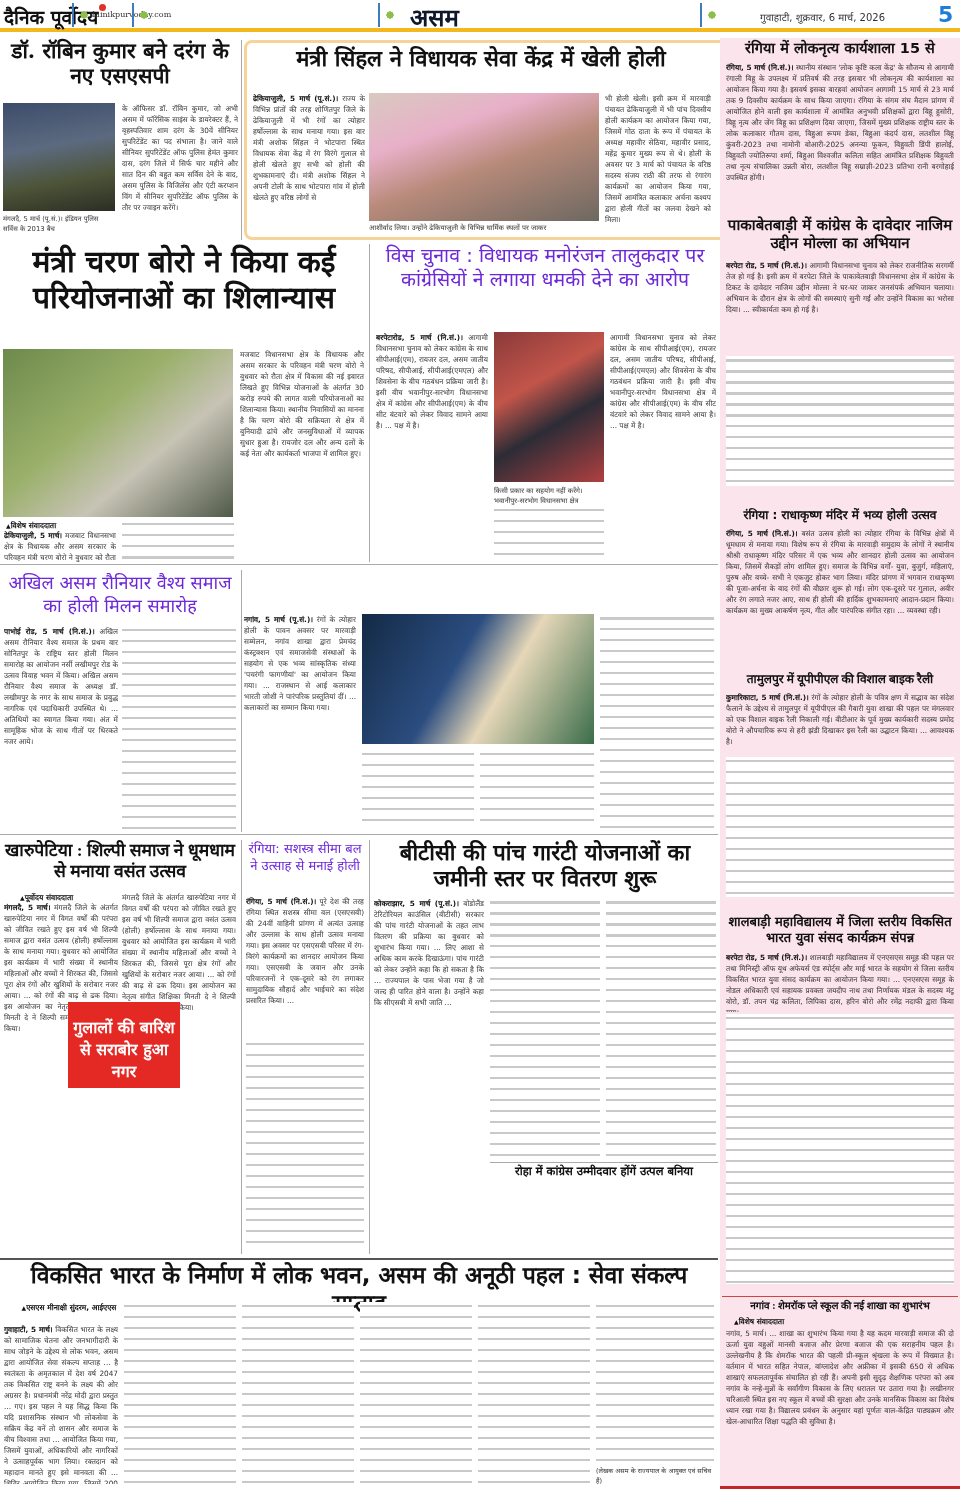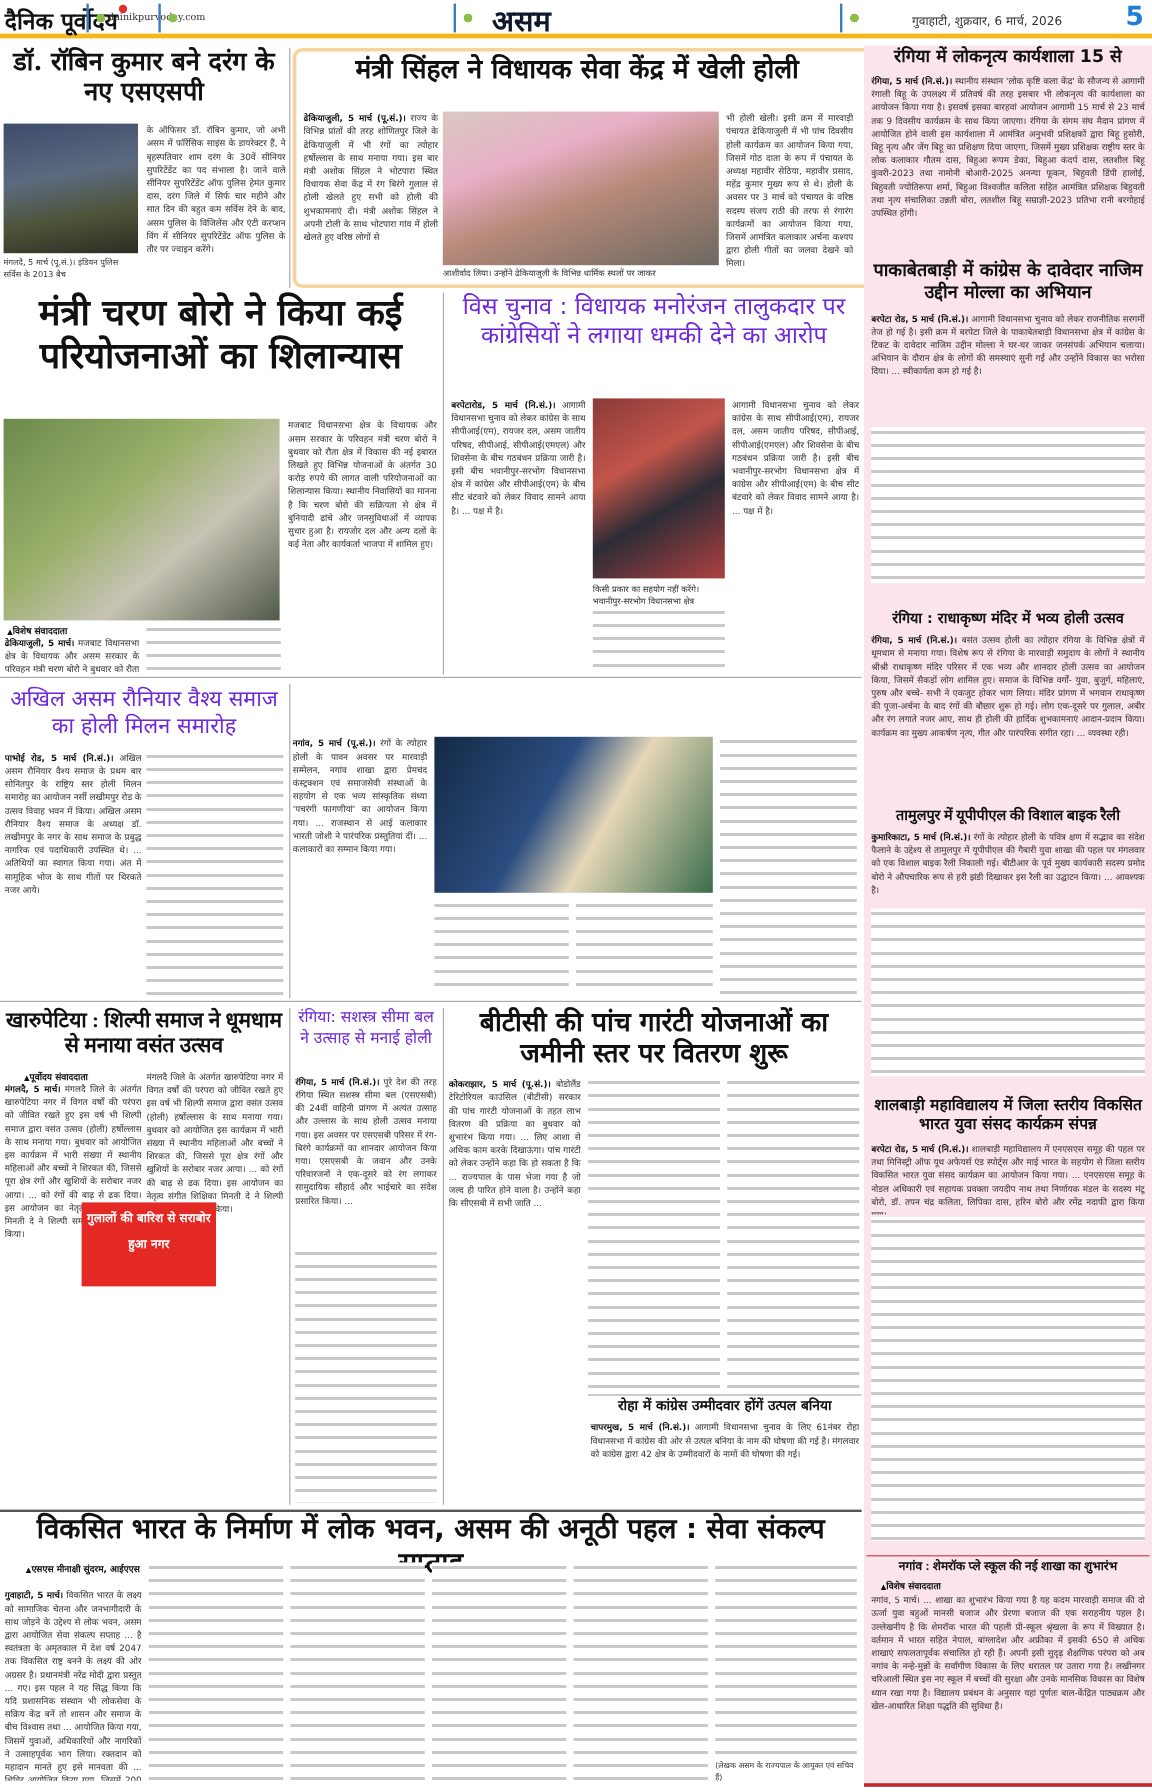--- a/index.html
+++ b/index.html
@@ -96,21 +96,21 @@
 </div>
 
 <div class="abs" style="left:722px;top:914px;width:236px;height:380px">
   <div class="abs h1" style="left:0;top:0;width:236px;font-size:13px;text-align:center;font-family:'DejaVu Sans',sans-serif">शालबाड़ी महाविद्यालय में जिला स्तरीय विकसित भारत युवा संसद कार्यक्रम संपन्न</div>
   <div class="abs body" style="left:4px;top:38px;width:228px;height:60px"><span class="dl">बरपेटा रोड, 5 मार्च (नि.सं.)।</span> <span>शालबाड़ी महाविद्यालय में एनएसएस समूह की पहल पर तथा मिनिस्ट्री ऑफ यूथ अफेयर्स एंड स्पोर्ट्स और माई भारत के सहयोग से जिला स्तरीय विकसित भारत युवा संसद कार्यक्रम का आयोजन किया गया। ... एनएसएस समूह के नोडल अधिकारी एवं सहायक प्रवक्ता जयदीप नाथ तथा निर्णायक मंडल के सदस्य मंटू बोरो, डॉ. तपन चंद्र कलिता, लिपिका दास, हरिन बोरो और रमेंद्र नदाफी द्वारा किया गया।</span></div>
   <div class="abs lines" style="left:4px;top:100px;width:228px;height:270px"></div>
 </div>
 
 <div class="abs" style="left:722px;top:1296px;width:236px;height:186px">
   <div class="abs" style="left:0;top:0;width:236px;height:1px;background:#c44"></div>
-  <div class="abs h1" style="left:0;top:4px;width:236px;font-size:10px;text-align:center;font-family:Liberation Sans, sans-serif">नगांव : शेमरॉक प्ले स्कूल की नई शाखा का शुभारंभ</div>
+  <div class="abs h1" style="left:0;top:4px;width:236px;font-size:10px;text-align:center;font-family:Liberation Serif, serif">नगांव : शेमरॉक प्ले स्कूल की नई शाखा का शुभारंभ</div>
   <div class="abs byline" style="left:12px;top:20px">विशेष संवाददाता</div>
   <div class="abs body" style="left:4px;top:32px;width:228px;height:150px">नगांव, 5 मार्च। ... शाखा का शुभारंभ किया गया है यह कदम मारवाड़ी समाज की दो ऊर्जा युवा बहुओं मानसी बजाज और प्रेरणा बजाज की एक सराहनीय पहल है। उल्लेखनीय है कि शेमरॉक भारत की पहली प्री-स्कूल श्रृंखला के रूप में विख्यात है। वर्तमान में भारत सहित नेपाल, बांग्लादेश और अफ्रीका में इसकी 650 से अधिक शाखाएं सफलतापूर्वक संचालित हो रही हैं। अपनी इसी सुदृढ़ शैक्षणिक परंपरा को अब नगांव के नन्हे-मुन्नों के सर्वांगीण विकास के लिए धरातल पर उतारा गया है। लखीनगर चरिआली स्थित इस नए स्कूल में बच्चों की सुरक्षा और उनके मानसिक विकास का विशेष ध्यान रखा गया है। विद्यालय प्रबंधन के अनुसार यहां पूर्णतः बाल-केंद्रित पाठ्यक्रम और खेल-आधारित शिक्षा पद्धति की सुविधा है।</div>
 </div>
 <div class="abs" style="left:720px;top:1486px;width:240px;height:3px;background:#c0272d"></div>
 
 <div class="abs" style="left:0;top:244px;width:368px;height:318px">
   <div class="abs h1" style="left:4px;top:0;width:360px;font-size:30px;text-align:center;font-family:'DejaVu Sans',sans-serif">मंत्री चरण बोरो ने किया कई परियोजनाओं का शिलान्यास</div>
   <div class="abs photo p3" style="left:3px;top:105px;width:230px;height:168px"></div>
   <div class="abs byline" style="left:6px;top:276px">विशेष संवाददाता</div>
   <div class="abs body" style="left:4px;top:286px;width:112px;height:32px"><span class="dl">ढेकियाजुली, 5 मार्च।</span> <span>मजबाट विधानसभा क्षेत्र के विधायक और असम सरकार के परिवहन मंत्री चरण बोरो ने बुधवार को रौता क्षेत्र में विकास की नई इबारत लिखते हुए विभिन्न योजनाओं के अंतर्गत 30 करोड़ रुपये की लागत वाली परियोजनाओं का शिलान्यास किया। स्थानीय निवासियों का मानना है कि चरण बोरो की सक्रियता से क्षेत्र में बुनियादी ढांचे और जनसुविधाओं में व्यापक सुधार हुआ है। रायजोर दल और अन्य दलों के कई नेता और कार्यकर्ता भाजपा में शामिल हुए।</span></div>
@@ -143,40 +143,39 @@
   <div class="abs lines" style="left:356px;top:44px;width:114px;height:216px"></div>
 </div>
 
 <div class="abs hr" style="left:0;top:834px;width:718px"></div>
 
 <div class="abs" style="left:0;top:840px;width:240px;height:414px">
   <div class="abs h1" style="left:0;top:0;width:240px;font-size:17.5px;text-align:center;font-family:Liberation Serif, serif">खारुपेटिया : शिल्पी समाज ने धूमधाम से मनाया वसंत उत्सव</div>
   <div class="abs byline" style="left:20px;top:52px">पूर्वोदय संवाददाता</div>
   <div class="abs body" style="left:4px;top:62px;width:114px;height:350px"><span class="dl">मंगलदै, 5 मार्च।</span> <span>मंगलदै जिले के अंतर्गत खारुपेटिया नगर में विगत वर्षों की परंपरा को जीवित रखते हुए इस वर्ष भी शिल्पी समाज द्वारा वसंत उत्सव (होली) हर्षोल्लास के साथ मनाया गया। बुधवार को आयोजित इस कार्यक्रम में भारी संख्या में स्थानीय महिलाओं और बच्चों ने शिरकत की, जिससे पूरा क्षेत्र रंगों और खुशियों के सरोबार नजर आया। ... को रंगों की बाढ़ से ढक दिया। इस आयोजन का नेतृत्व संगीत शिक्षिका मिनती दे ने शिल्पी समाज के सहयोग से किया।</span></div>
   <div class="abs body" style="left:122px;top:52px;width:114px;height:360px">मंगलदै जिले के अंतर्गत खारुपेटिया नगर में विगत वर्षों की परंपरा को जीवित रखते हुए इस वर्ष भी शिल्पी समाज द्वारा वसंत उत्सव (होली) हर्षोल्लास के साथ मनाया गया। बुधवार को आयोजित इस कार्यक्रम में भारी संख्या में स्थानीय महिलाओं और बच्चों ने शिरकत की, जिससे पूरा क्षेत्र रंगों और खुशियों के सरोबार नजर आया। ... को रंगों की बाढ़ से ढक दिया। इस आयोजन का नेतृत्व संगीत शिक्षिका मिनती दे ने शिल्पी समाज के सहयोग से किया।</div>
-  <div class="abs redbox" style="left:68px;top:162px;width:112px;height:70px;font-size:10px;line-height:22px;padding-top:3px">गुलालों की बारिश से सराबोर हुआ नगर</div>
+  <div class="abs redbox" style="left:68px;top:162px;width:112px;height:86px;font-size:16px;line-height:22px;padding-top:15px">गुलालों की बारिश से सराबोर हुआ नगर</div>
 </div>
 
 <div class="abs" style="left:244px;top:840px;width:122px;height:414px">
   <div class="abs h2" style="left:0;top:0;width:122px;font-size:13px;text-align:center;line-height:17px">रंगिया: सशस्त्र सीमा बल ने उत्साह से मनाई होली</div>
   <div class="abs body" style="left:2px;top:56px;width:118px;height:356px"><span class="dl">रंगिया, 5 मार्च (नि.सं.)।</span> <span>पूरे देश की तरह रंगिया स्थित सशस्त्र सीमा बल (एसएसबी) की 24वीं वाहिनी प्रांगण में अत्यंत उत्साह और उल्लास के साथ होली उत्सव मनाया गया। इस अवसर पर एसएसबी परिसर में रंग-बिरंगे कार्यक्रमों का शानदार आयोजन किया गया। एसएसबी के जवान और उनके परिवारजनों ने एक-दूसरे को रंग लगाकर सामुदायिक सौहार्द और भाईचारे का संदेश प्रसारित किया। ...</span></div>
   <div class="abs lines" style="left:2px;top:200px;width:118px;height:212px"></div>
 </div>
 
 <div class="abs" style="left:372px;top:840px;width:346px;height:320px">
   <div class="abs h1" style="left:0;top:0;width:346px;font-size:22px;text-align:center;font-family:'DejaVu Sans',sans-serif">बीटीसी की पांच गारंटी योजनाओं का जमीनी स्तर पर वितरण शुरू</div>
   <div class="abs body" style="left:2px;top:58px;width:110px;height:260px"><span class="dl">कोकराझार, 5 मार्च (पू.सं.)।</span> <span>बोडोलैंड टेरिटोरियल काउंसिल (बीटीसी) सरकार की पांच गारंटी योजनाओं के तहत लाभ वितरण की प्रक्रिया का बुधवार को शुभारंभ किया गया। ... लिए आशा से अधिक काम करके दिखाऊंगा। पांच गारंटी को लेकर उन्होंने कहा कि हो सकता है कि ... राज्यपाल के पास भेजा गया है जो जल्द ही पारित होने वाला है। उन्होंने कहा कि सीएसबी में सभी जाति ...</span></div>
   <div class="abs lines" style="left:118px;top:58px;width:110px;height:260px"></div>
   <div class="abs lines" style="left:234px;top:58px;width:110px;height:260px"></div>
 </div>
 
 <div class="abs" style="left:490px;top:1162px;width:228px;height:92px">
   <div class="abs" style="left:0;top:0;width:228px;height:1px;background:#aaa"></div>
   <div class="abs h1" style="left:0;top:3px;width:228px;font-size:11.5px;text-align:center;font-family:'DejaVu Sans',sans-serif">रोहा में कांग्रेस उम्मीदवार होंगें उत्पल बनिया</div>
-  <div class="abs body" style="left:2px;top:22px;width:224px;height:68px"><span class="dl">चापरमुख, 5 मार्च (नि.सं.)।</span> <span>आगामी विधानसभा चुनाव के लिए 61नंबर रोहा विधानसभा में कांग्रेस की ओर से उत्पल बनिया के नाम की घोषणा की गई है। मंगलवार को कांग्रेस द्वारा 42 क्षेत्र के उम्मीदवारों के नामों की घोषणा की गई।</span></div>
 </div>
 
 <div class="abs hr" style="left:0;top:1258px;width:718px;height:2px;background:#555"></div>
 
 <div class="abs" style="left:0;top:1262px;width:718px;height:226px">
   <div class="abs h1" style="left:0;top:0;width:718px;font-size:23px;text-align:center;font-family:'DejaVu Sans',sans-serif">विकसित भारत के निर्माण में लोक भवन, असम की अनूठी पहल : सेवा संकल्प सप्ताह</div>
   <div class="abs byline" style="left:20px;top:40px;width:98px;text-align:center;font-size:7.5px">एसएस मीनाक्षी सुंदरम, आईएएस</div>
   <div class="abs body" style="left:4px;top:62px;width:114px;height:160px"><span class="dl">गुवाहाटी, 5 मार्च।</span> <span>विकसित भारत के लक्ष्य को सामाजिक चेतना और जनभागीदारी के साथ जोड़ने के उद्देश्य से लोक भवन, असम द्वारा आयोजित सेवा संकल्प सप्ताह ... है स्वतंत्रता के अमृतकाल में देश वर्ष 2047 तक विकसित राष्ट्र बनने के लक्ष्य की ओर अग्रसर है। प्रधानमंत्री नरेंद्र मोदी द्वारा प्रस्तुत ... गए। इस पहल ने यह सिद्ध किया कि यदि प्रशासनिक संस्थान भी लोकसेवा के सक्रिय केंद्र बनें तो शासन और समाज के बीच विश्वास तथा ... आयोजित किया गया, जिसमें युवाओं, अधिकारियों और नागरिकों ने उत्साहपूर्वक भाग लिया। रक्तदान को महादान मानते हुए इसे मानवता की ... शिविर आयोजित किया गया, जिसमें 200 से अधिक लोगों का स्वास्थ्य परीक्षण किया गया तथा जरूरतमंदों को निःशुल्क दवाइयां वितरित की ... के त्याग और बलिदान को स्मरण करते हुए युवाओं को राष्ट्र सेवा और कर्तव्यनिष्ठा का संदेश दिया गया। सेवा संकल्प सप्ताह ने यह स्पष्ट किया कि ...</span></div>
   <div class="abs lines" style="left:124px;top:40px;width:112px;height:182px"></div>
   <div class="abs lines" style="left:242px;top:40px;width:112px;height:182px"></div>

